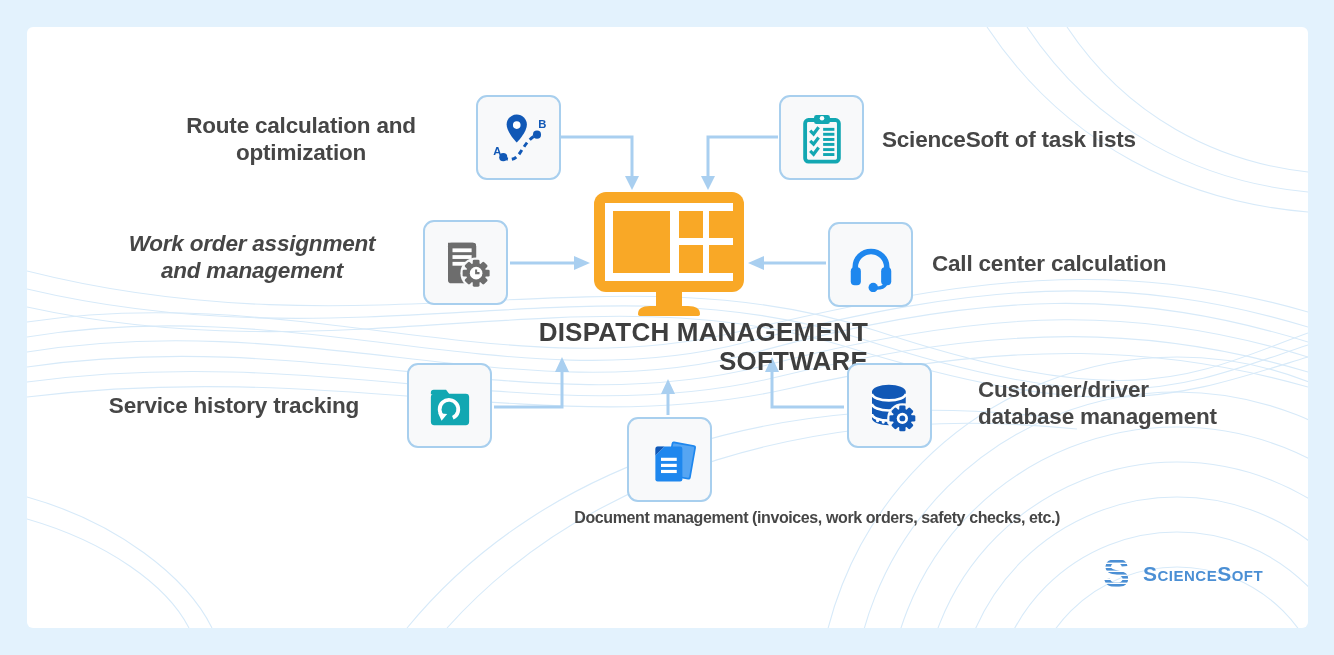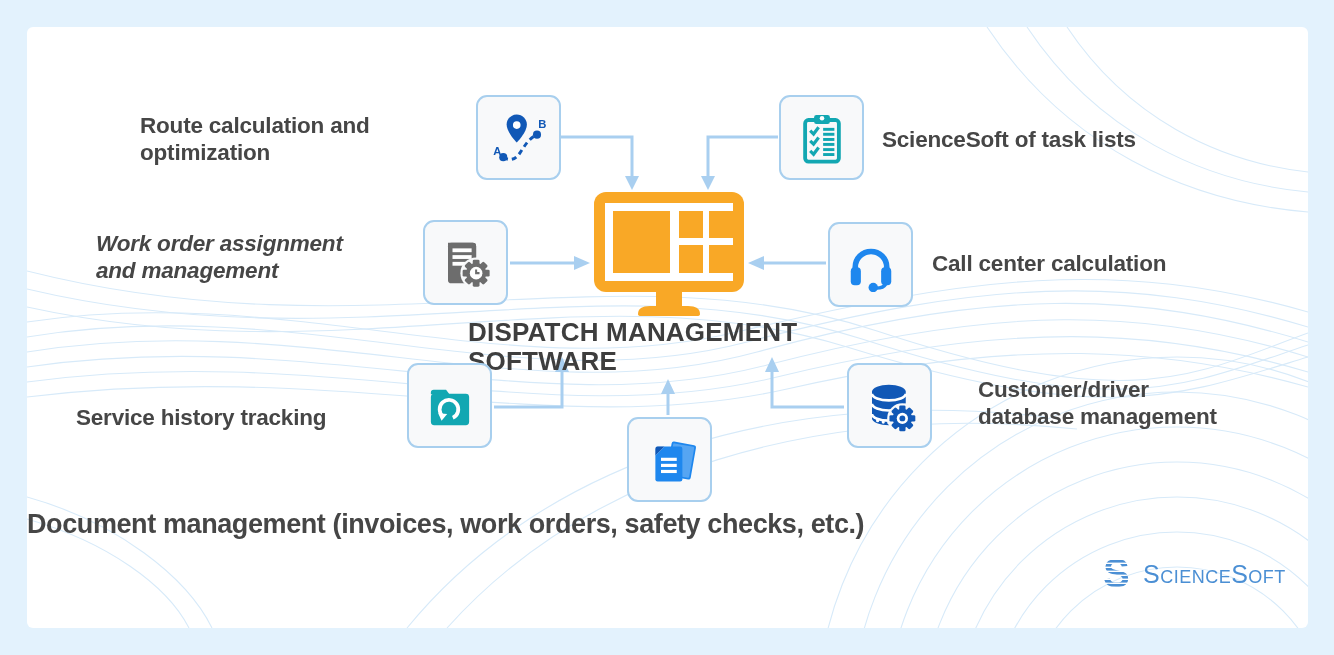--- a/index.html
+++ b/index.html
@@ -15,29 +15,29 @@
   .waves{position:absolute;left:27px;top:27px;width:1281px;height:601px;pointer-events:none;}
   .waves path,.waves circle{stroke:var(--wave);fill:none;stroke-width:1.1;}
   .arrows{position:absolute;left:0;top:0;width:1334px;height:655px;pointer-events:none;}
   .arrows path{stroke:var(--arrow);stroke-width:3;fill:none;}
   .arrows polygon{fill:var(--arrow);}
   .iconbox{position:absolute;width:85px;height:85px;background:var(--box-bg);
     border:2px solid var(--box-border);border-radius:11px;display:flex;
     align-items:center;justify-content:center;box-sizing:border-box;z-index:2;}
   .label{position:absolute;color:var(--text);font-weight:700;font-size:22.5px;
     line-height:1.22;white-space:pre-line;z-index:2;letter-spacing:-0.2px;}
-  .label.right{text-align:left;}
-  .title{position:absolute;left:468px;top:318px;width:400px;text-align:left;
+  .label.right{text-align:center;}
+  .title{position:absolute;left:468px;top:318px;width:400px;text-align:right;
     color:var(--title);font-weight:800;font-size:26px;line-height:1.12;
     white-space:pre-line;z-index:2;letter-spacing:0.2px;}
-  .caption{position:absolute;left:27px;top:509px;width:1033px;text-align:left;
-    color:var(--text);font-weight:700;font-size:27px;z-index:2;letter-spacing:-0.4px;}
+  .caption{position:absolute;left:27px;top:509px;width:1033px;text-align:right;
+    color:var(--text);font-weight:700;font-size:16px;z-index:2;letter-spacing:-0.4px;}
   .monitor{position:absolute;left:594px;top:192px;z-index:2;}
   .brand{position:absolute;left:1103px;top:556px;display:flex;align-items:center;gap:8px;z-index:2;}
-  .brand-name{color:var(--brand-blue);font-weight:400;font-size:25px;
+  .brand-name{color:var(--brand-blue);font-weight:700;font-size:21px;
     font-variant:small-caps;letter-spacing:0.5px;}
 </style>
 </head>
 <body>
 
 <div class="stage">
   <div class="panel"></div>
 
   <svg class="waves" viewBox="0 0 1281 601">
     <path d="M0,295 C260,255 480,360 710,305 S1090,230 1281,285"></path>
@@ -188,21 +188,21 @@
   <div class="label" style="left:932px;top:250px;width:360px;">Call center calculation</div>
 
   <div class="iconbox" style="left:407px;top:363px;">
     <svg width="54" height="54" viewBox="0 0 48 48">
       <path d="M7,12 a2.5,2.5 0 0 1 2.5,-2.5 h11 l3,4 h-16.5 z" fill="var(--teal)"></path>
       <rect x="7" y="13" width="34" height="28" rx="3" fill="var(--teal)"></rect>
       <path d="M18,33.5 A8.3,8.3 0 1 1 26.5,34.5" stroke="#fff" stroke-width="3.3" fill="none"></path>
       <path d="M13.5,30.5 l8,0.5 -5,6 z" fill="#fff"></path>
     </svg>
   </div>
-  <div class="label right" style="left:76px;top:404px;width:316px;">Service history tracking</div>
+  <div class="label right" style="left:76px;top:392px;width:316px;">Service history tracking</div>
 
   <div class="iconbox" style="left:847px;top:363px;">
     <svg width="54" height="54" viewBox="0 0 48 48">
       <path d="M8,11 C8,7.7 15,5 23,5 s15,2.7 15,6 v24 c0,3.3 -7,6 -15,6 s-15,-2.7 -15,-6 z" fill="var(--dark-blue)"></path>
       <path d="M8,13 c0,3.3 7,6 15,6 s15,-2.7 15,-6" stroke="#fff" stroke-width="2.4" fill="none"></path>
       <path d="M8,22 c0,3.3 7,6 15,6 s15,-2.7 15,-6" stroke="#fff" stroke-width="2.4" fill="none"></path>
       <path d="M8,31 c0,3.3 7,6 15,6 s15,-2.7 15,-6" stroke="#fff" stroke-width="2.4" fill="none"></path>
       <circle cx="13" cy="37" r="1.4" fill="#fff"></circle>
         <circle cx="18" cy="38.3" r="1.4" fill="#fff"></circle>
         <circle cx="23" cy="38.8" r="1.4" fill="#fff"></circle>

